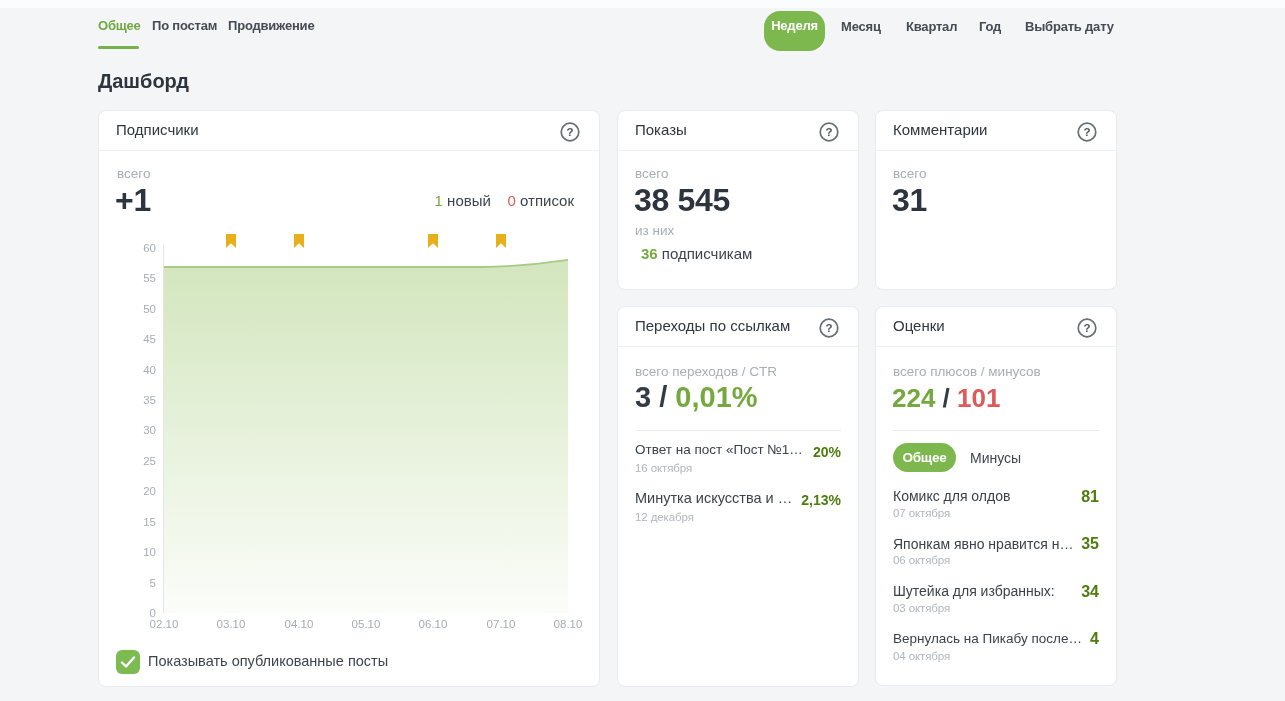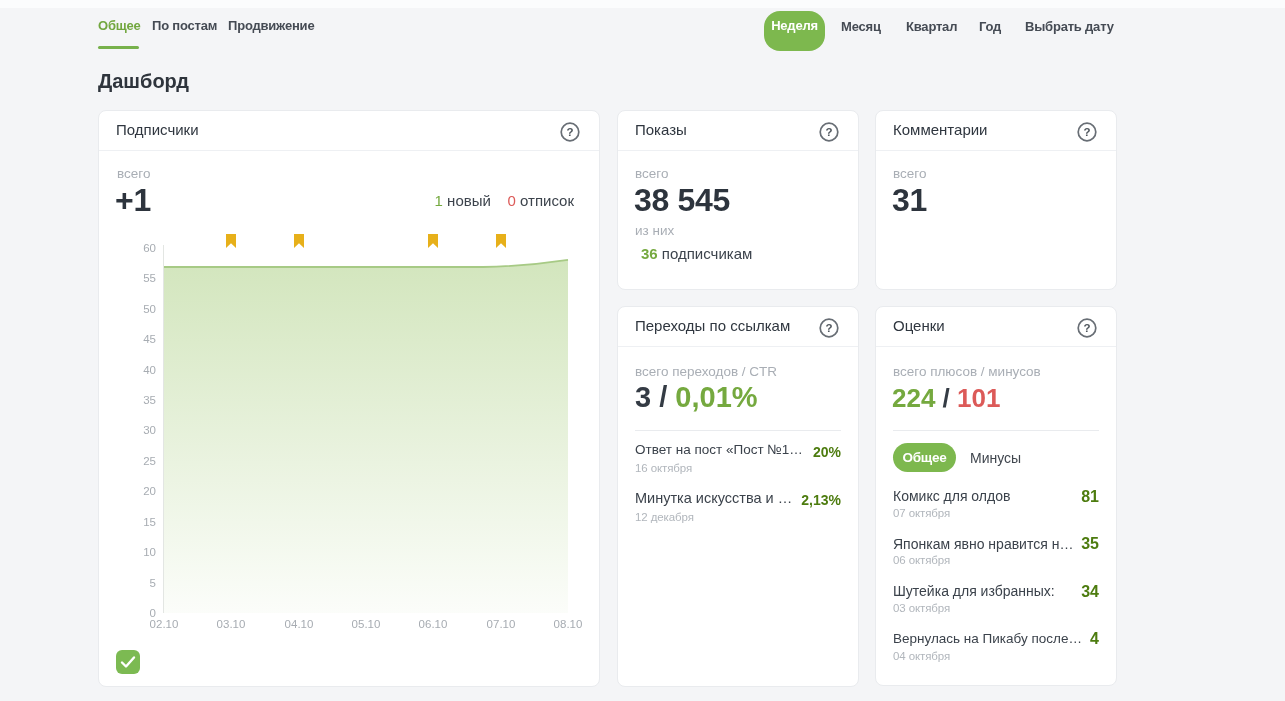--- a/index.html
+++ b/index.html
@@ -104,20 +104,21 @@
     </svg>
   <svg class="bmk" style="left:397px;" viewBox="0 0 10 14">
       <path d="M0 0 H10 V14 L5 9.3 L0 14 Z" fill="#e7b01a"></path>
     </svg>
 
   <div style="position:absolute; left:17px; top:539px; width:24px; height:24px; background:#7cba52; border-radius:6px;">
     <svg width="24" height="24" viewBox="0 0 24 24">
         <polyline points="6,12.5 10,16.5 18,7.5" fill="none" stroke="#fff" stroke-width="2.4" stroke-linecap="round" stroke-linejoin="round"></polyline>
       </svg>
   </div>
+  <div style="position:absolute; left:49px; top:541.5px; font-size:14.5px; color:#3d444d;">Показывать опубликованные посты</div>
 </div>
 
 <div class="card" style="left:617px; top:110px; width:242px; height:180px;">
   <div class="chead">
       <span class="t">Показы</span>
     <svg class="qicon" viewBox="0 0 20 20">
         <circle cx="10" cy="10" r="8.8" fill="none" stroke="#686e75" stroke-width="1.7"></circle>
         <text x="10" y="14" font-size="11.5" font-weight="700" fill="#4f565d" text-anchor="middle">?</text>
       </svg>
   </div>

